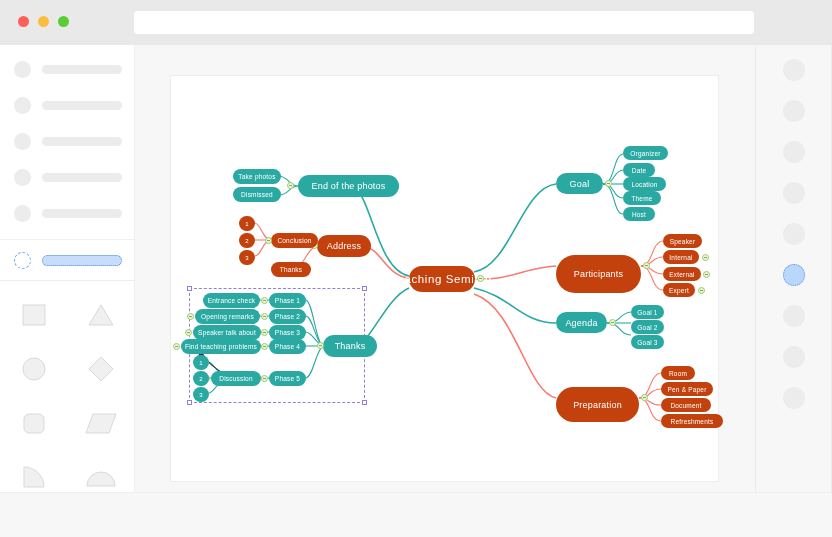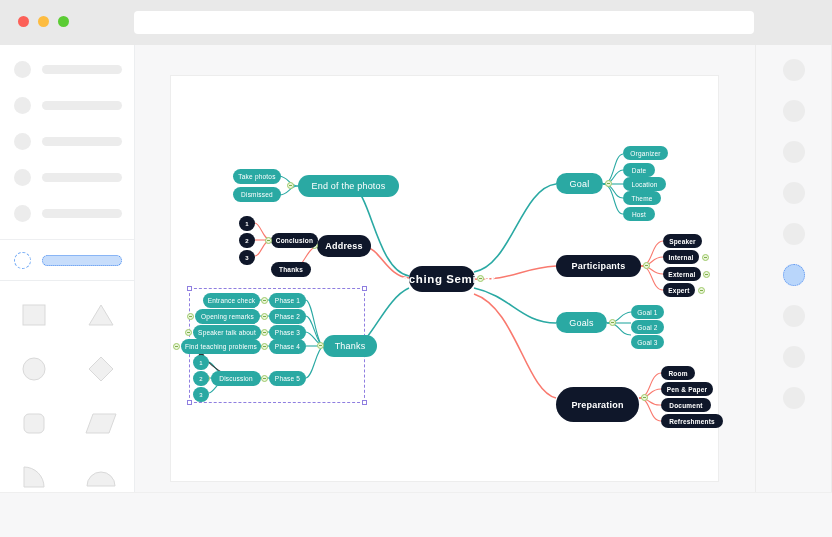--- a/index.html
+++ b/index.html
@@ -65,21 +65,21 @@
     background:#ffffff;border:1px solid #ededed;
   }
   .mindmap{position:absolute;left:0;top:0;width:547px;height:405px;}
 
   .node{
     position:absolute;display:flex;align-items:center;justify-content:center;
     border-radius:20px;color:#ffffff;white-space:nowrap;
     box-sizing:border-box;letter-spacing:.2px;
   }
   .teal{background:#2aa9a3;}
-  .coral{background:#0f172a;font-weight:bold;}
+  .coral{background:#c2410c;}
 
   .n-root{font-size:11.5px;letter-spacing:.6px;border-radius:22px;}
   .n-l1{font-size:9px;}
   .n-l2{font-size:6.5px;}
   .n-l3{font-size:6px;}
 
   .selbox{
     position:absolute;border:1px dashed #8f7ee0;box-sizing:border-box;
   }
   .handle{
@@ -306,31 +306,31 @@
         <div class="node coral n-root" style="left:238px;top:190px;width:66px;height:26px;">Teaching Seminar</div>
 
         <div class="node teal n-l1" style="left:385px;top:97px;width:47px;height:21px;">Goal</div>
         <div class="collapse" style="left:434px;top:104px;"></div>
         <div class="node teal n-l2" style="left:452px;top:70px;width:45px;height:14px;">Organizer</div>
         <div class="node teal n-l2" style="left:452px;top:87px;width:32px;height:14px;">Date</div>
         <div class="node teal n-l2" style="left:452px;top:101px;width:43px;height:14px;">Location</div>
         <div class="node teal n-l2" style="left:452px;top:115px;width:38px;height:14px;">Theme</div>
         <div class="node teal n-l2" style="left:452px;top:131px;width:32px;height:14px;">Host</div>
 
-        <div class="node coral n-l1" style="left:385px;top:179px;width:85px;height:22px;">Participants</div>
+        <div class="node coral n-l1" style="left:385px;top:179px;width:85px;height:38px;">Participants</div>
         <div class="collapse" style="left:472px;top:186px;"></div>
         <div class="node coral n-l2" style="left:492px;top:158px;width:39px;height:14px;">Speaker</div>
         <div class="node coral n-l2" style="left:492px;top:174px;width:36px;height:14px;">Internal</div>
         <div class="collapse" style="left:531px;top:178px;"></div>
         <div class="node coral n-l2" style="left:492px;top:191px;width:38px;height:14px;">External</div>
         <div class="collapse" style="left:532px;top:195px;"></div>
         <div class="node coral n-l2" style="left:492px;top:207px;width:32px;height:14px;">Expert</div>
         <div class="collapse" style="left:527px;top:211px;"></div>
 
-        <div class="node teal n-l1" style="left:385px;top:236px;width:51px;height:21px;">Goals</div>
+        <div class="node teal n-l1" style="left:385px;top:236px;width:51px;height:21px;">Agenda</div>
         <div class="collapse" style="left:438px;top:243px;"></div>
         <div class="node teal n-l2" style="left:460px;top:229px;width:33px;height:14px;">Goal 1</div>
         <div class="node teal n-l2" style="left:460px;top:244px;width:33px;height:14px;">Goal 2</div>
         <div class="node teal n-l2" style="left:460px;top:259px;width:33px;height:14px;">Goal 3</div>
 
         <div class="node coral n-l1" style="left:385px;top:311px;width:83px;height:35px;">Preparation</div>
         <div class="collapse" style="left:470px;top:318px;"></div>
         <div class="node coral n-l2" style="left:490px;top:290px;width:34px;height:14px;">Room</div>
         <div class="node coral n-l2" style="left:490px;top:306px;width:52px;height:14px;">Pen &amp; Paper</div>
         <div class="node coral n-l2" style="left:490px;top:322px;width:50px;height:14px;">Document</div>

